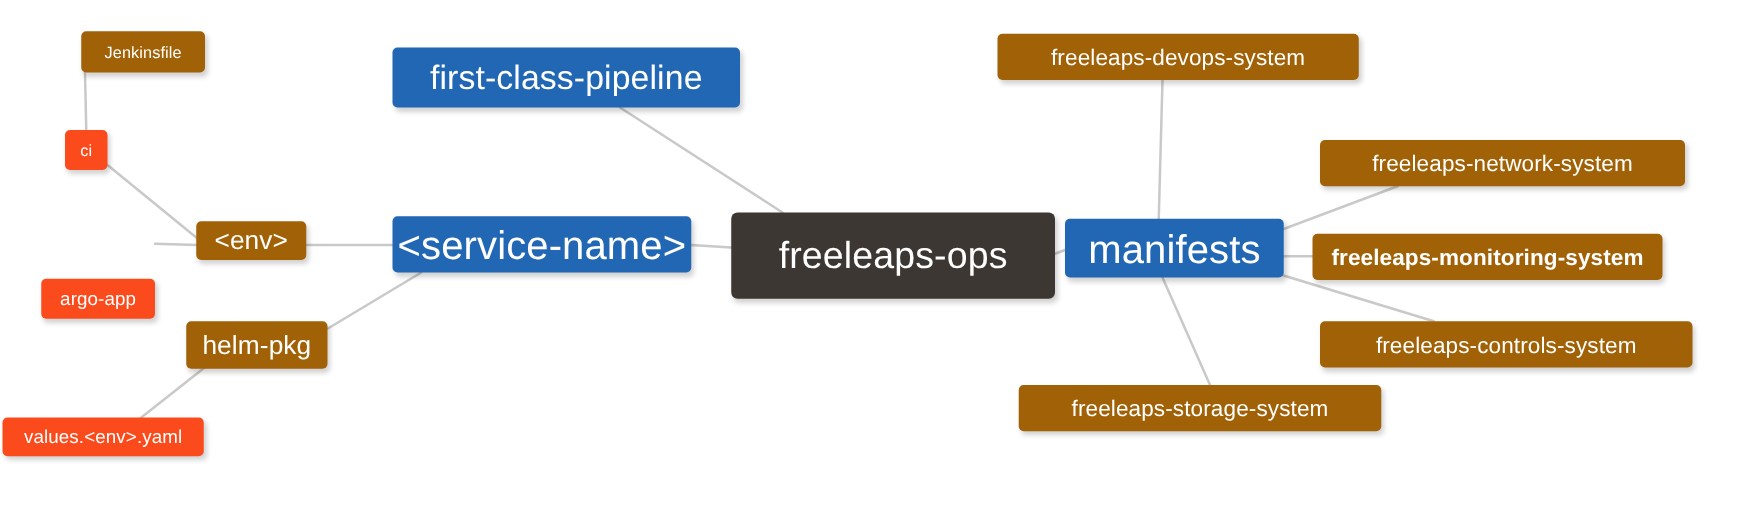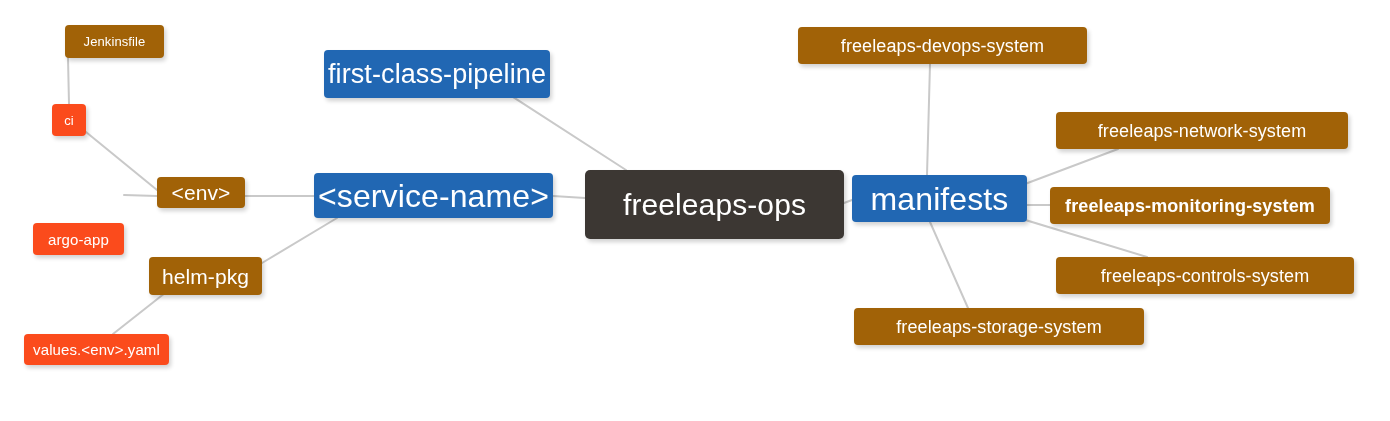--- a/index.html
+++ b/index.html
@@ -84,24 +84,24 @@
       <line x1="1009" y1="205" x2="1050" y2="205" stroke="#c9c9c9" stroke-width="2" stroke-linecap="round"></line>
       <line x1="1009" y1="215" x2="1147" y2="257" stroke="#c9c9c9" stroke-width="2" stroke-linecap="round"></line>
       <line x1="930" y1="222" x2="968" y2="308" stroke="#c9c9c9" stroke-width="2" stroke-linecap="round"></line>
     </svg>
   <div id="node-layer">
       <div class="node node-orange sz-xxs" style="left: 18px; top: 25px; width: 99px; height: 33px;">Jenkinsfile</div>
       <div class="node node-red sz-xxs" style="left: 52px; top: 104px; width: 34px; height: 32px;">ci</div>
       <div class="node node-red sz-xs" style="left: 33px; top: 179px; width: 91px; height: 32px; margin-top: 44px;">argo-app</div>
       <div class="node node-green sz-md" style="left: 157px; top: 177px; width: 88px; height: 31px;">&lt;env&gt;</div>
       <div class="node node-green sz-md" style="left: 149px; top: 257px; width: 113px; height: 38px;">helm-pkg</div>
-      <div class="node node-red sz-xs" style="left: 24px; top: 334px; width: 145px; height: 31px;">values.&lt;env&gt;.yaml</div>
-      <div class="node node-blue sz-xl" style="left: 324px; top: 38px; width: 226px; height: 48px; margin-top: 12px;">first-class-pipeline</div>
+      <div class="node node-red sz-xs" style="left: 2px; top: 334px; width: 161px; height: 31px;">values.&lt;env&gt;.yaml</div>
+      <div class="node node-blue sz-xl" style="left: 314px; top: 38px; width: 278px; height: 48px;">first-class-pipeline</div>
       <div class="node node-blue sz-lg" style="left: 314px; top: 173px; width: 239px; height: 45px;">&lt;service-name&gt;</div>
       <div class="node node-root" style="left: 585px; top: 170px; width: 259px; height: 69px;">freeleaps-ops</div>
       <div class="node node-blue sz-lg" style="left: 852px; top: 175px; width: 175px; height: 47px;">manifests</div>
       <div class="node node-green sz-sm" style="left: 798px; top: 27px; width: 289px; height: 37px;">freeleaps-devops-system</div>
       <div class="node node-green sz-sm" style="left: 1056px; top: 112px; width: 292px; height: 37px;">freeleaps-network-system</div>
       <div class="node node-green sz-sm" style="left: 1050px; top: 187px; width: 280px; height: 37px; font-weight: bold;">freeleaps-monitoring-system</div>
       <div class="node node-green sz-sm" style="left: 1056px; top: 257px; width: 298px; height: 37px;">freeleaps-controls-system</div>
-      <div class="node node-green sz-sm" style="left: 815px; top: 308px; width: 290px; height: 37px; margin-left: 39px;">freeleaps-storage-system</div>
+      <div class="node node-green sz-sm" style="left: 815px; top: 308px; width: 290px; height: 37px;">freeleaps-storage-system</div>
     </div>
 </div>
 
 </body></html>

